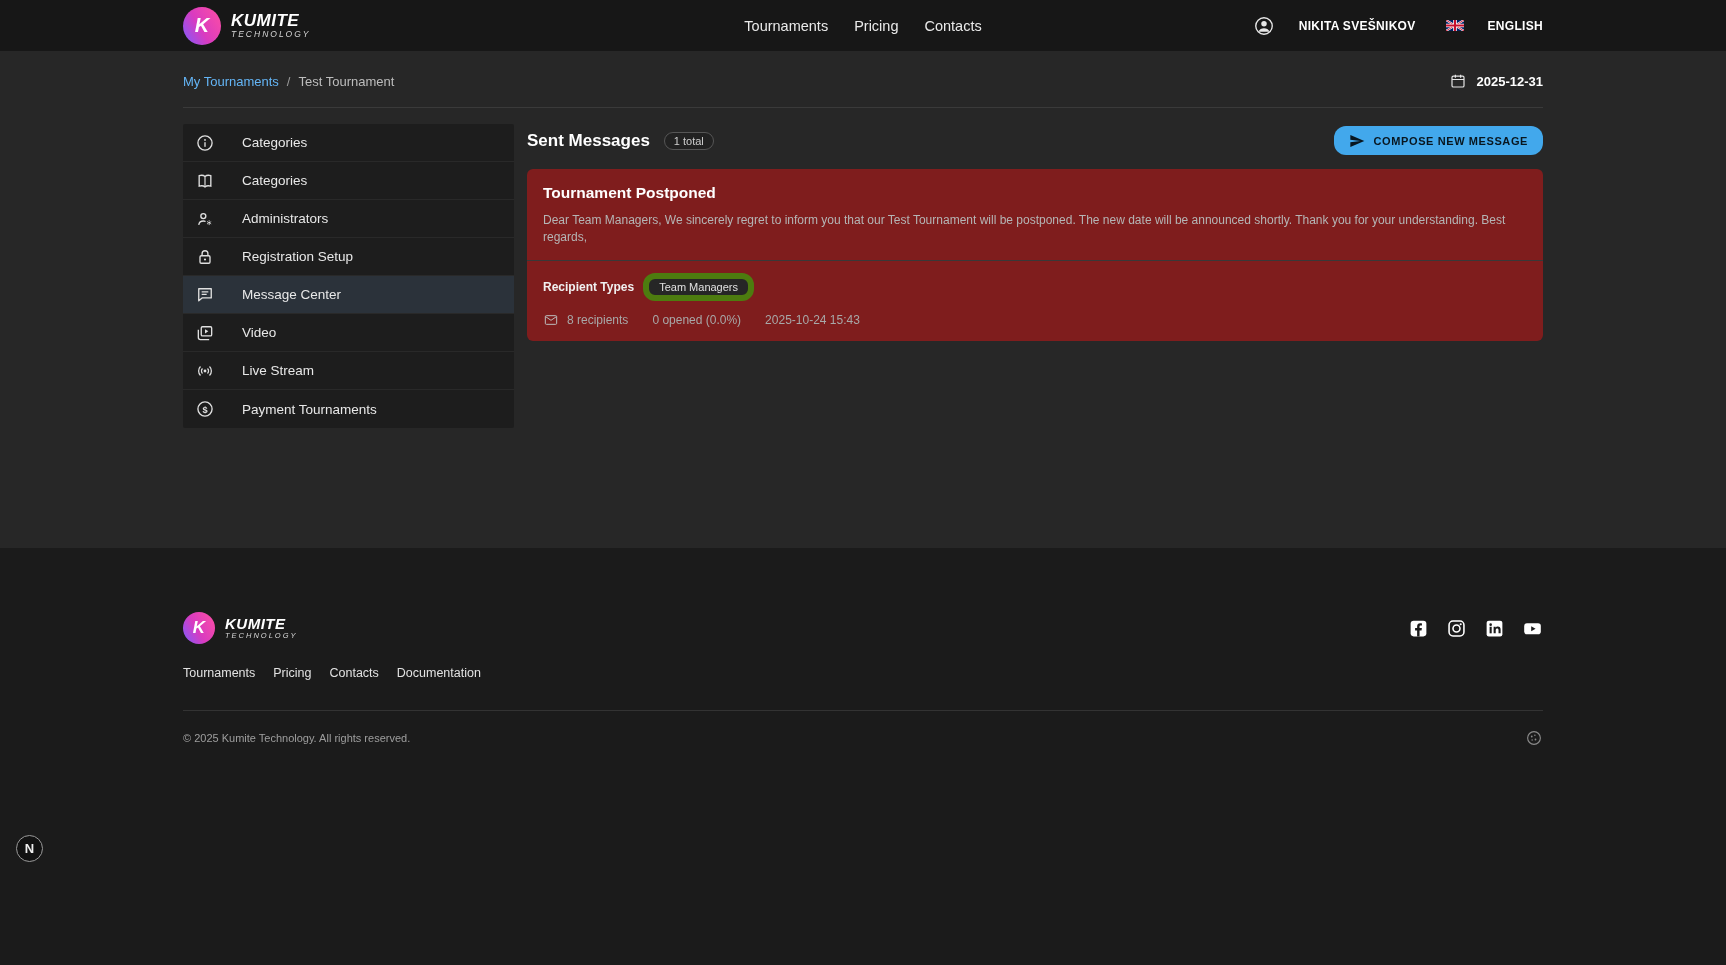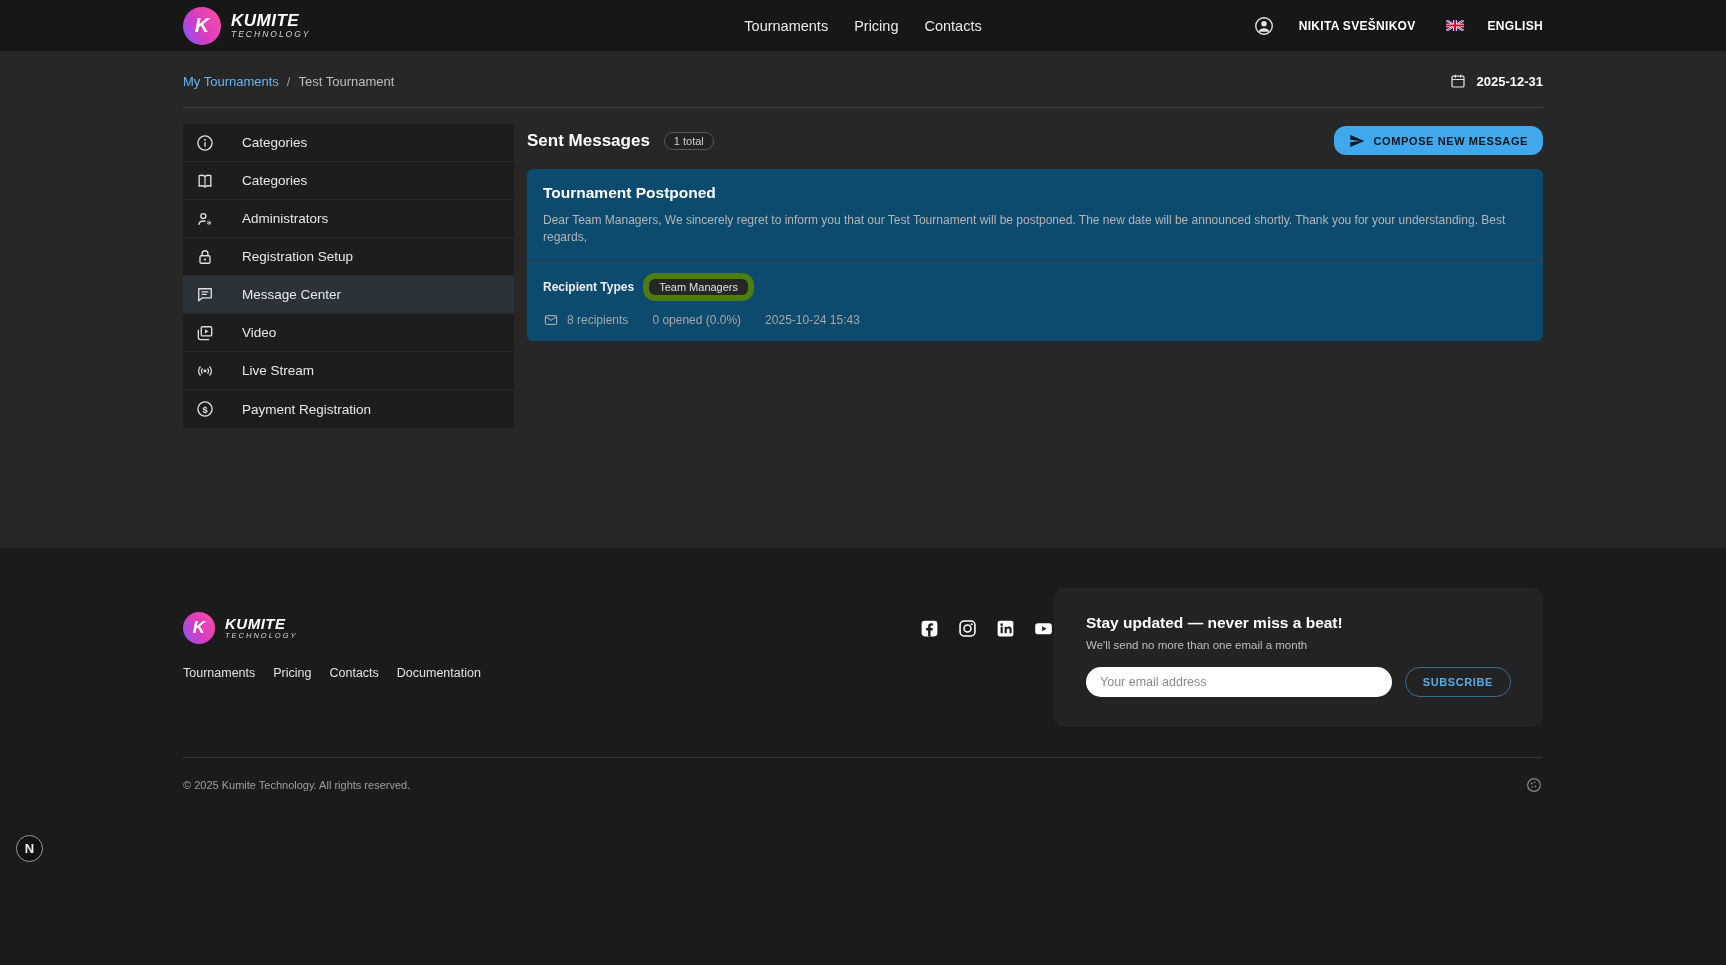--- a/index.html
+++ b/index.html
@@ -64,21 +64,21 @@
     border:1px solid #565656; border-radius:11px; padding:2px 9px; background:#222;
   }
   .compose-btn {
     margin-left:auto; display:flex; align-items:center; gap:9px;
     background:#42a8ec; color:rgba(0,0,0,.87); border:none; border-radius:12px;
     height:29px; padding:0 15px; font-size:11px; font-weight:bold; letter-spacing:.6px;
     cursor:pointer; font-family:inherit;
   }
   .compose-btn .icon-svg { width:16px; height:16px; }
 
-  .message-card { background:#0c4a6e; border-radius:6px; padding:15px 16px 13px; }
+  .message-card { background:#7f1d1d; border-radius:6px; padding:15px 16px 13px; }
   .message-card h2 { font-size:15.5px; font-weight:bold; margin-bottom:10px; }
   .message-body { font-size:12px; color:#b5b5b5; line-height:1.45; }
   .card-divider { border:none; border-top:1px solid #383838; margin:13px -16px 12px; }
   .recipient-row { display:flex; align-items:center; gap:9px; margin-bottom:11px; }
   .recipient-label { font-size:12px; font-weight:bold; color:#f0f0f0; }
   .chip {
     font-size:11px; color:#e0e0e0; border:6px solid #4d7c0f;
     border-radius:12px; padding:2px 10px; background:#262626;
   }
   .meta-row { display:flex; align-items:center; gap:24px; font-size:12px; color:#a8a8a8; }
@@ -237,21 +237,21 @@
             <path d="M9 15a4.2 4.2 0 010-6M15 9a4.2 4.2 0 010 6" fill="none" stroke="currentColor" stroke-width="1.5"></path>
             <path d="M6.6 17.4a7.6 7.6 0 010-10.8M17.4 6.6a7.6 7.6 0 010 10.8" fill="none" stroke="currentColor" stroke-width="1.5"></path>
           </svg>
           <span class="lbl">Live Stream</span>
         </div>
         <div class="side-item">
           <svg class="icon-svg" viewBox="0 0 24 24">
             <circle cx="12" cy="12" r="8.5" fill="none" stroke="currentColor" stroke-width="1.6"></circle>
             <text x="12" y="16.2" text-anchor="middle" font-size="11" font-weight="bold" fill="currentColor" font-family="sans-serif">$</text>
           </svg>
-          <span class="lbl">Payment Registration</span>
+          <span class="lbl">Payment Tournaments</span>
         </div>
       </aside>
 
       <section class="content">
         <div class="content-header">
           <h1>Sent Messages</h1>
           <span class="count-badge">1 total</span>
           <button class="compose-btn">
             <svg class="icon-svg" viewBox="0 0 24 24">
               <path d="M2.01 21L23 12 2.01 3 2 10l15 2-15 2z" fill="currentColor"></path>
@@ -320,28 +320,20 @@
           </div>
         </div>
         <nav class="footer-links">
           <a>Tournaments</a>
           <a>Pricing</a>
           <a>Contacts</a>
           <a>Documentation</a>
         </nav>
       </div>
 
-      <div class="newsletter-card">
-        <h3>Stay updated — never miss a beat!</h3>
-        <p class="newsletter-sub">We'll send no more than one email a month</p>
-        <div class="newsletter-form">
-          <input class="email-input" type="text" placeholder="Your email address" style="">
-          <button class="subscribe-btn">SUBSCRIBE</button>
-        </div>
-      </div>
     </div>
 
     <hr class="footer-divider">
     <div class="footer-bottom">
       <span class="copyright">© 2025 Kumite Technology. All rights reserved.</span>
       <button class="cookie-btn">
         <svg class="icon-svg" viewBox="0 0 24 24">
           <circle cx="12" cy="12" r="8.5" fill="none" stroke="currentColor" stroke-width="1.5"></circle>
           <circle cx="9" cy="10" r="1.2" fill="currentColor"></circle>
           <circle cx="14" cy="14" r="1.2" fill="currentColor"></circle>

